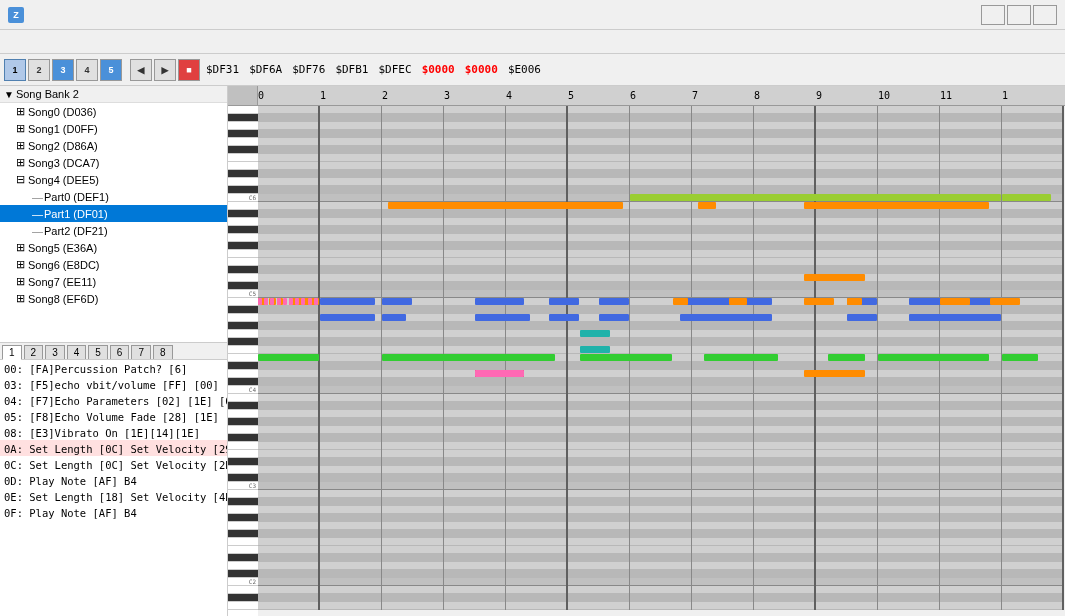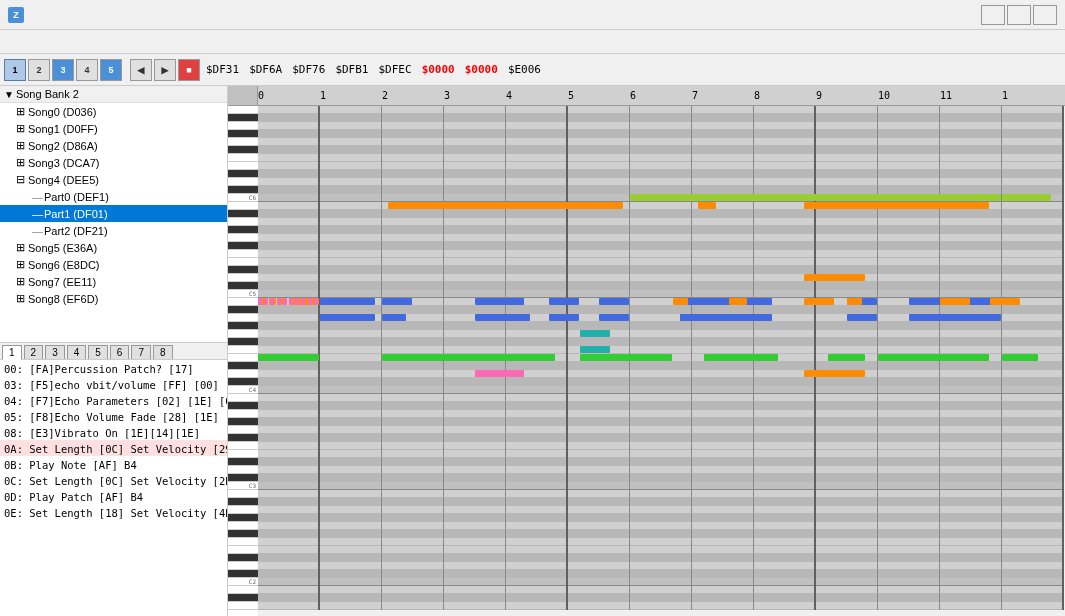--- a/index.html
+++ b/index.html
@@ -257,30 +257,30 @@
       <div class="tab">2</div>
       <div class="tab">3</div>
       <div class="tab">4</div>
       <div class="tab">5</div>
       <div class="tab">6</div>
       <div class="tab">7</div>
       <div class="tab">8</div>
     </div>
 
     <div class="event-list" id="eventList" style="height: 326px;">
-    <div class="event-row">00: [FA]Percussion Patch? [17]</div>
+    <div class="event-row">00: [FA]Percussion Patch? [6]</div>
         <div class="event-row">03: [F5]echo vbit/volume [FF] [00] [00]</div>
         <div class="event-row">04: [F7]Echo Parameters [02] [1E] [02]</div>
         <div class="event-row">05: [F8]Echo Volume Fade [28] [1E] [1E]</div>
         <div class="event-row">08: [E3]Vibrato On [1E][14][1E]</div>
         <div class="event-row highlight">0A: Set Length [0C] Set Velocity [29]</div>
-        <div class="event-row">0B: Play Note [AF] B4</div>
         <div class="event-row">0C: Set Length [0C] Set Velocity [2B]</div>
-        <div class="event-row">0D: Play Patch [AF] B4</div>
+        <div class="event-row">0D: Play Note [AF] B4</div>
         <div class="event-row">0E: Set Length [18] Set Velocity [4B]</div>
+        <div class="event-row">0F: Play Note [AF] B4</div>
       </div>
   </div>
 
   <div class="right-panel">
 
     <div class="piano-header">
       <div class="piano-key-col"></div>
       <div class="piano-timeline" id="timeline">
       <span class="timeline-mark" style="left: 0px;">0</span>
           <span class="timeline-mark" style="left: 62px;">1</span>

